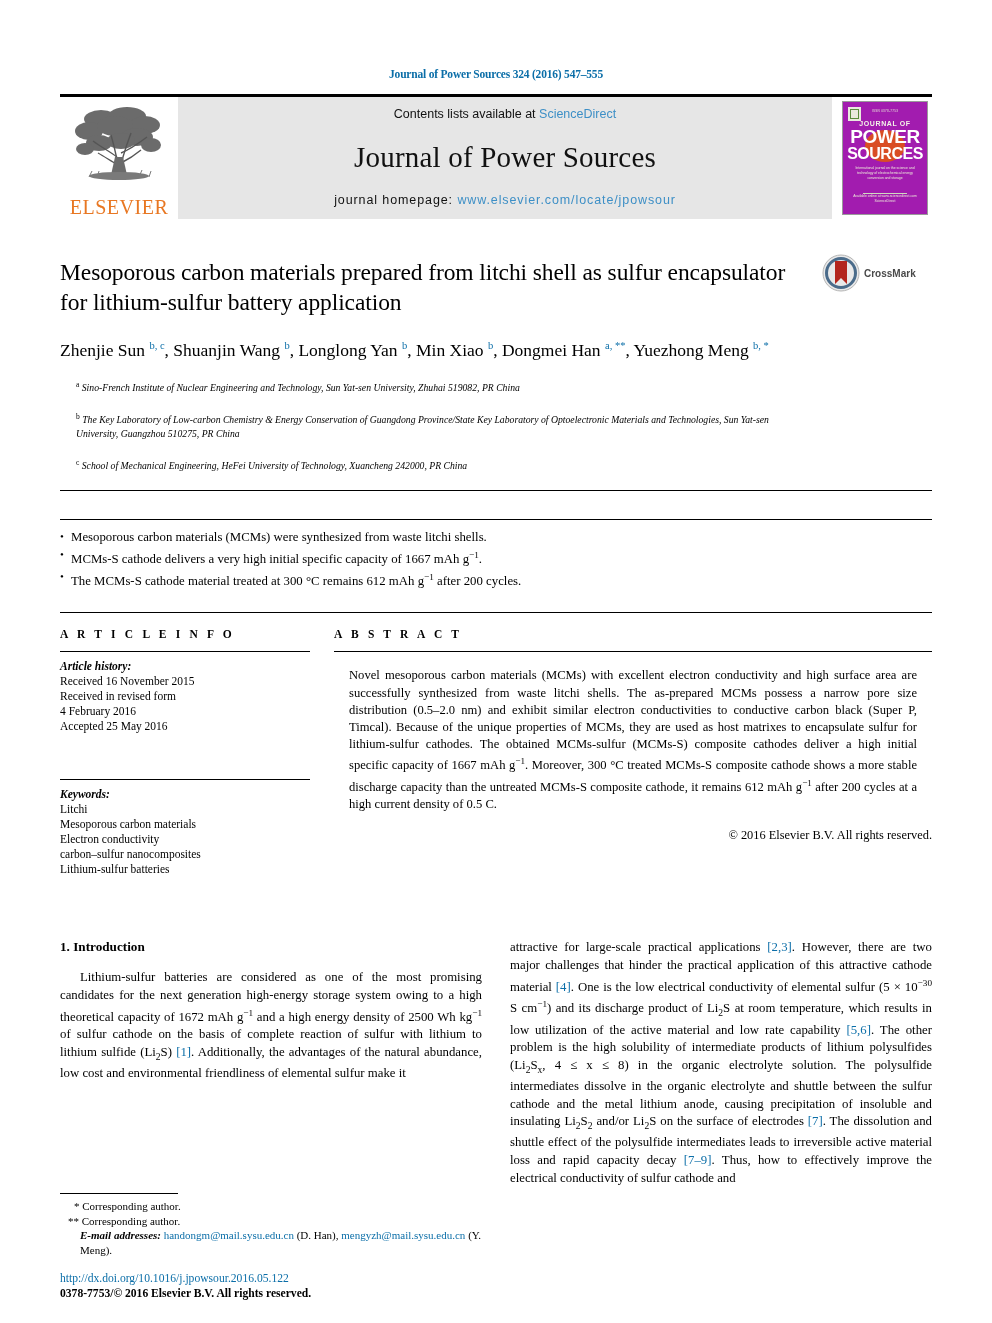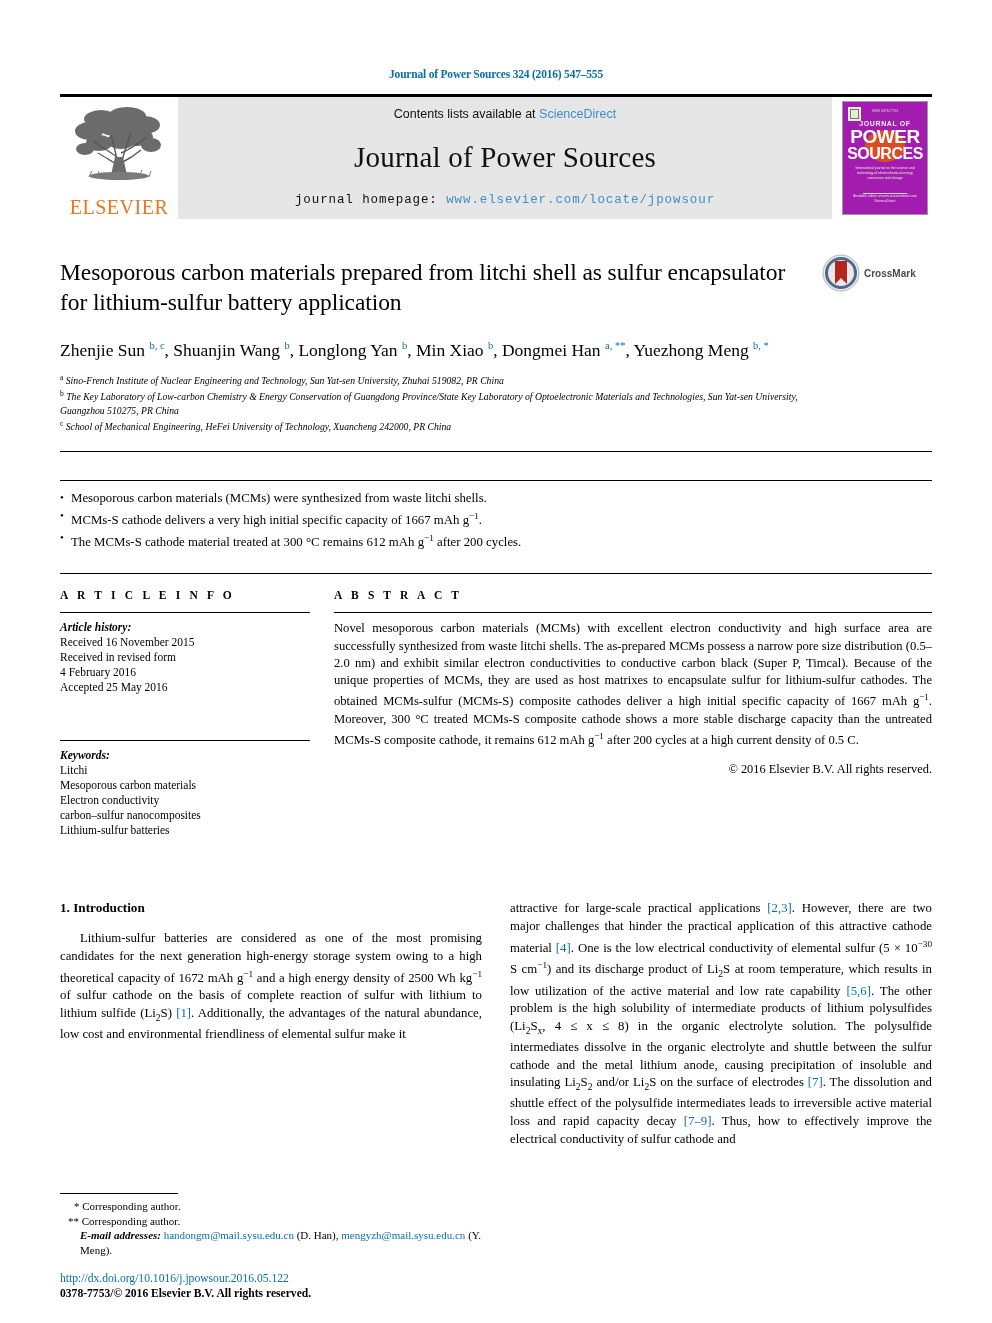--- a/index.html
+++ b/index.html
@@ -79,21 +79,21 @@
   .contents-line .sd {
     color: #3d8fc6;
   }
   .journal-name {
     font-family: "Liberation Serif", serif;
     font-size: 29px;
     color: #111;
     letter-spacing: 0.2px;
   }
   .homepage-line {
-    font-family: Liberation Mono, monospace;
+    font-family: Liberation Sans, sans-serif;
     font-size: 12.5px;
     letter-spacing: 0.9px;
     color: #111;
   }
   .homepage-line .url { color: #3d8fc6; }
   .cover-wrap {
     flex: 0 0 94px;
     width: 94px;
     display: flex;
     align-items: center;
@@ -204,21 +204,21 @@
     font-weight: normal;
   }
   .affils {
     margin-top: 9px;
     font-family: "Liberation Serif", serif;
     font-style: italic;
     font-size: 9.7px;
     line-height: 13.2px;
     color: #000;
   }
-  .affils .aff-line { margin: 0; }
+  .affils .aff-line { margin: 16px; }
   .affils sup { font-style: normal; font-size: 7.5px; vertical-align: super; }
 
   
   .highlights {
     margin-top: 18px;
     border-top: 1px solid #000;
     padding-top: 16px;
   }
   .sect-label {
     font-family: "Liberation Serif", serif;
@@ -273,21 +273,21 @@
     font-family: "Liberation Serif", serif;
     font-size: 11.5px;
     line-height: 15px;
   }
   .kw-gap { height: 34px; }
   .abs-text {
     font-family: "Liberation Serif", serif;
     font-size: 12.6px;
     line-height: 17.2px;
     text-align: justify;
-    margin: 0;
+    margin: 15px;
   }
   .copyline {
     margin-top: 13px;
     text-align: right;
     font-family: "Liberation Serif", serif;
     font-size: 12.4px;
   }
 
   
   .body-cols {

